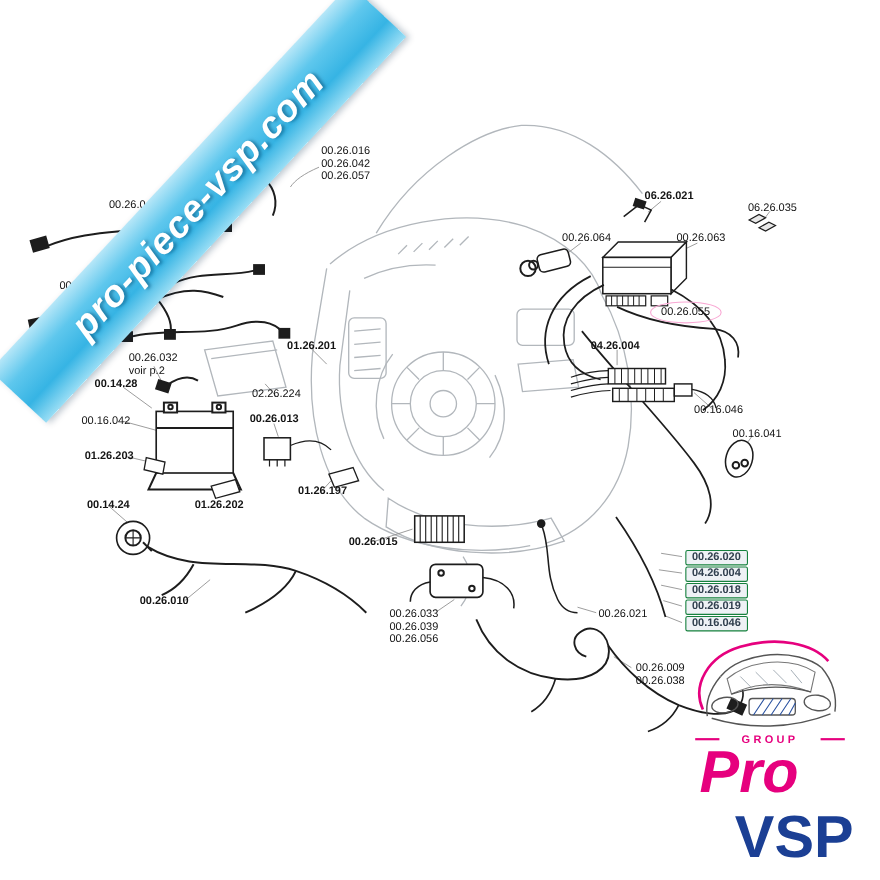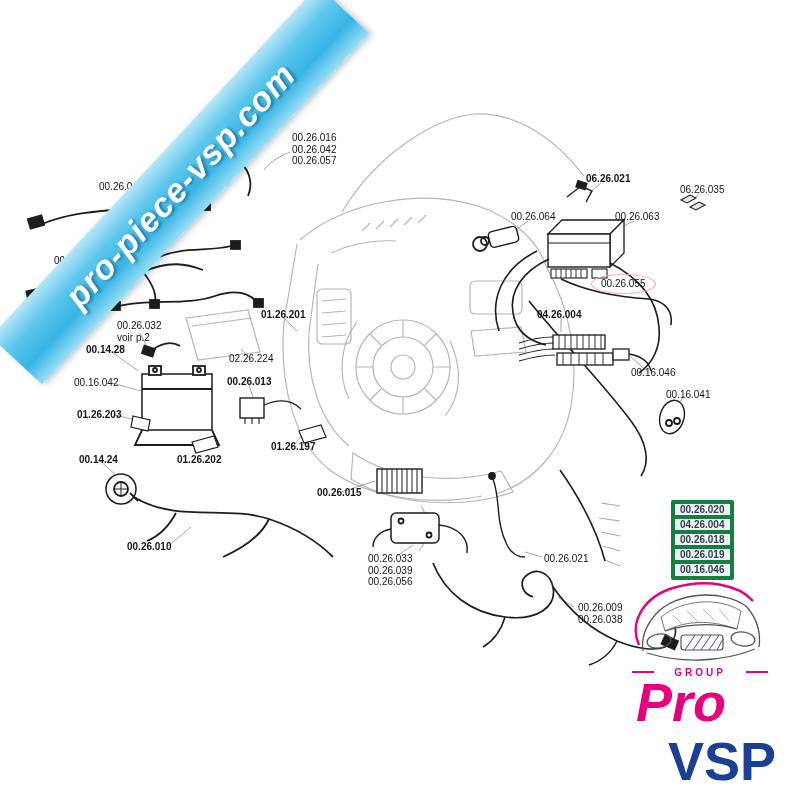--- a/index.html
+++ b/index.html
@@ -18,22 +18,22 @@
     color:#c9c9c9; opacity:.72; white-space:nowrap;
   }
 
   .labels-layer { position:absolute; inset:0; z-index:3; }
   .part-label {
     position:absolute; font-size:10px; line-height:11.5px;
     color:#141414; white-space:nowrap;
   }
   .part-label.bold { font-weight:bold; }
   .part-label.boxed {
-    background:#eef1f5; border:4px solid #15803d; border-radius:2px;
-    padding:0 5px; line-height:12px; font-weight:bold; color:#31404f;margin-left:48px;
+    background:#eef1f5; border:1px solid #15803d; border-radius:2px;
+    padding:0 5px; line-height:12px; font-weight:bold; color:#31404f;
   }
   .part-label.highlight {
     border:1px solid #f9a8d4; border-radius:50%;
     padding:3px 9px; transform:translate(-10px,-7px);
   }
 
   .banner {
     position:absolute; left:-60px; top:150px; width:480px; height:70px; z-index:4;
     background:linear-gradient(180deg,#b7e7f8 0%, #5ec7ed 32%, #36b4e4 68%, #9adef5 100%);
     transform:rotate(-47deg);
@@ -335,21 +335,21 @@
       </div>
       <div class="part-label boxed" style="left: 623px; top: 545px;">
         <div>00.26.019</div>
       </div>
       <div class="part-label boxed" style="left: 623px; top: 560px;">
         <div>00.16.046</div>
       </div>
       <div class="part-label bold" style="left: 127px; top: 541px;">
         <div>00.26.010</div>
       </div>
-      <div class="part-label" style="left: 368px; top: 553px;">
+      <div class="part-label" style="left: 354px; top: 553px;">
         <div>00.26.033</div>
         <div>00.26.039</div>
         <div>00.26.056</div>
       </div>
       <div class="part-label" style="left: 544px; top: 553px;">
         <div>00.26.021</div>
       </div>
       <div class="part-label" style="left: 578px; top: 602px;">
         <div>00.26.009</div>
         <div>00.26.038</div>

